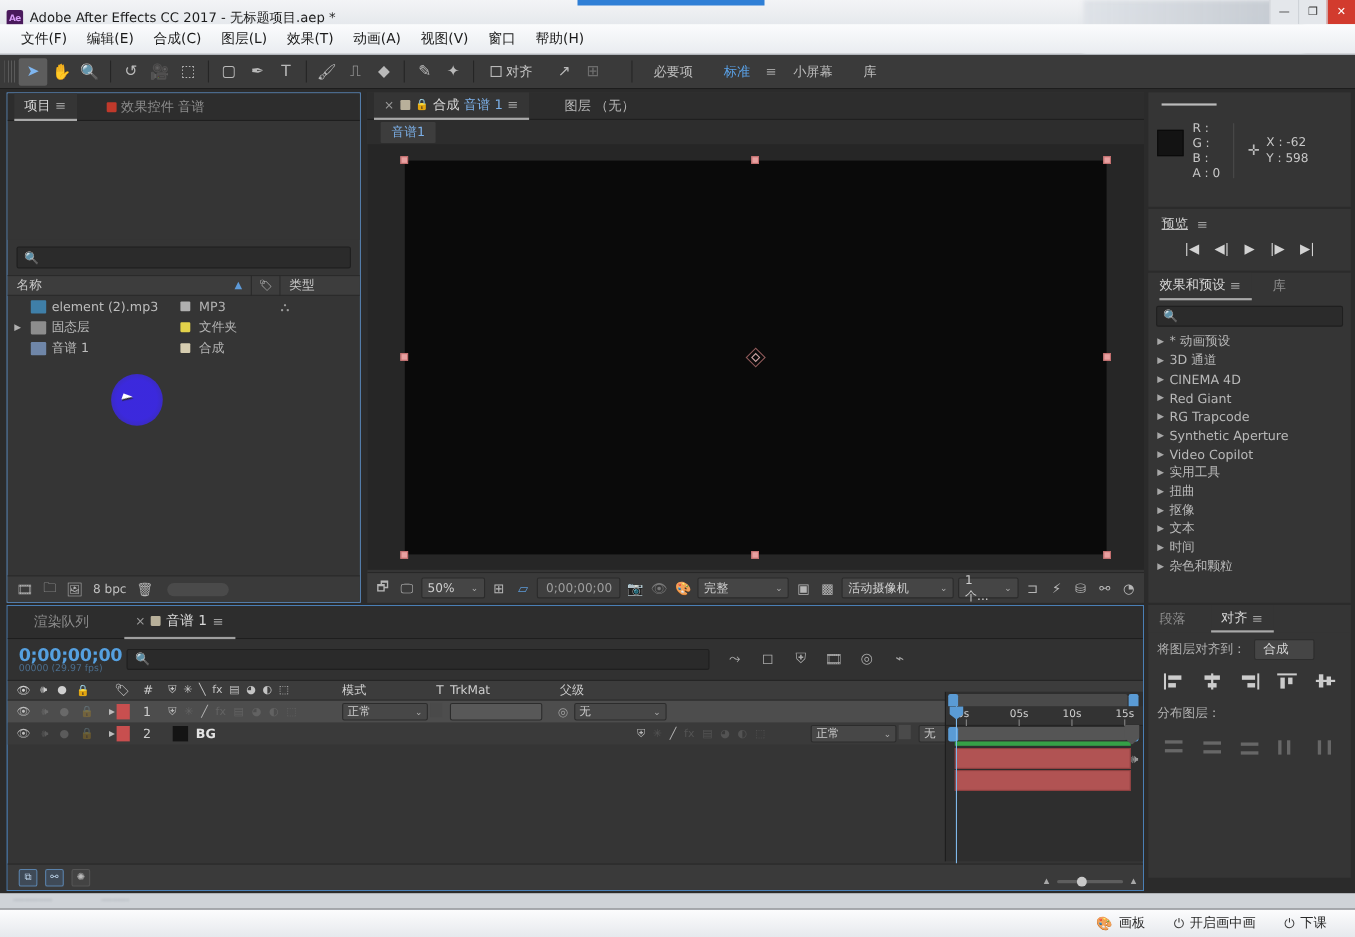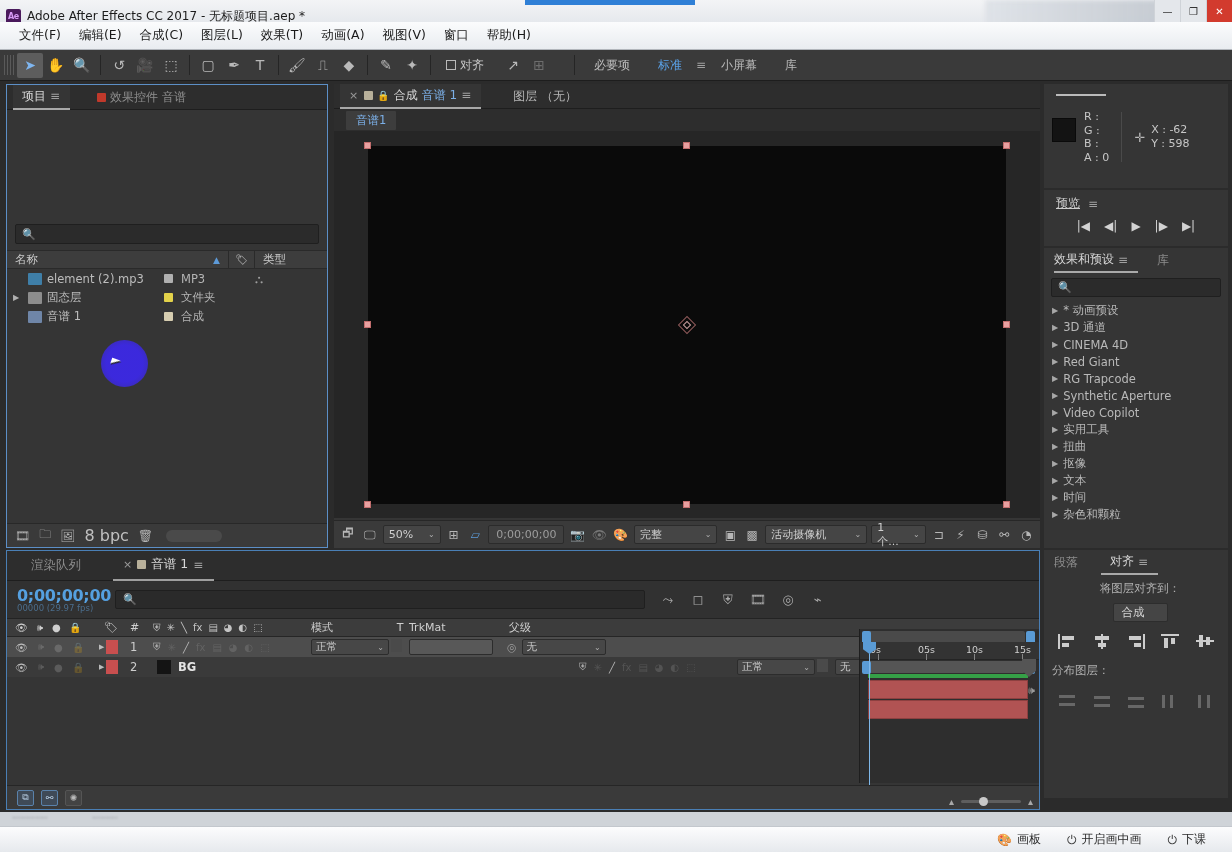--- a/index.html
+++ b/index.html
@@ -85,21 +85,21 @@
   .ch.type{width:72px;}
   .prow{height:19px;display:flex;align-items:center;font-size:11.5px;color:#bdbdbd;}
   .prow .nm{flex:1;display:flex;align-items:center;gap:5px;padding-left:6px;overflow:hidden;white-space:nowrap;}
   .prow .tg{width:26px;display:flex;justify-content:center;}
   .prow .tp{width:72px;color:#b4b4b4;}
   .prow .ex{width:74px;display:flex;justify-content:flex-start;padding-left:2px;color:#9e9e9e;}
   .disc{width:9px;font-size:8px;color:#b0b0b0;margin-right:1px;}
   .ficon{width:14px;height:12px;border-radius:1px;display:inline-block;}
   .proj-foot{position:absolute;left:0;bottom:0;width:100%;height:24px;background:#3a3a3a;
     border-top:1px solid #282828;display:flex;align-items:center;gap:9px;padding-left:8px;color:#b5b5b5;}
-  .bpc{font-size:16px;color:#c0c0c0;}
+  .bpc{font-size:11px;color:#c0c0c0;}
   .cursor-blob{position:absolute;left:94px;top:255px;width:47px;height:47px;border-radius:50%;
     background:radial-gradient(circle,rgba(60,40,235,.92) 55%,rgba(60,40,235,.55) 100%);
     z-index:40;pointer-events:none;}
   .arrowcur{position:absolute;left:104px;top:274px;width:0;height:0;z-index:41;
     border-left:9px solid #fff;border-bottom:6px solid transparent;
     transform:rotate(20deg);filter:drop-shadow(1px 1px 0 #222);}
 
   
   #comp{left:334px;top:84px;width:706px;height:464px;}
   .comp-sub{height:22px;background:#2d2d2d;display:flex;align-items:center;padding-left:12px;}
@@ -550,21 +550,21 @@
   <div class="panel" id="align">
     <div class="panel-tabs" style="background:#353535;border-bottom:none;padding-left:10px;">
       <div class="ptab" style="padding-left:0;">
         <span>段落</span>
       </div>
       <div class="ptab active" style="margin-left:14px;">
         <span>对齐</span>
         <span class="hmenu">≡</span>
       </div>
     </div>
-    <div class="al-to" style="margin-top:6px;flex-direction:column;">
+    <div class="al-to" style="margin-top:6px;">
       <span style="font-size:11.5px;color:#b0b0b0;">将图层对齐到：</span>
       <span class="val">合成</span>
     </div>
     <div class="al-icons">
       <span class="al-btn">
         <svg width="18" height="15">
             <rect x="0" y="0" width="2" height="15" fill="#ccc"></rect>
             <rect x="4" y="2" width="12" height="4" fill="#ccc"></rect>
             <rect x="4" y="9" width="7" height="4" fill="#ccc"></rect>
           </svg>

